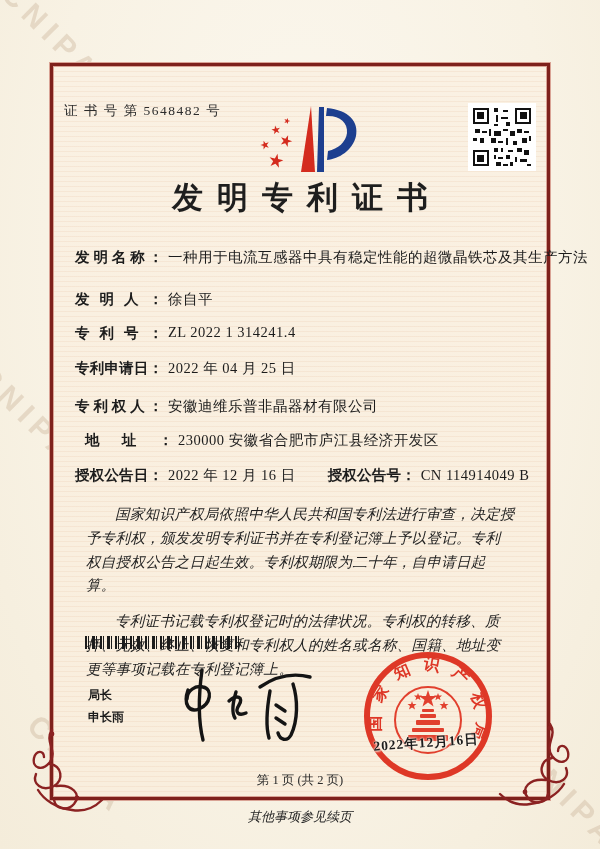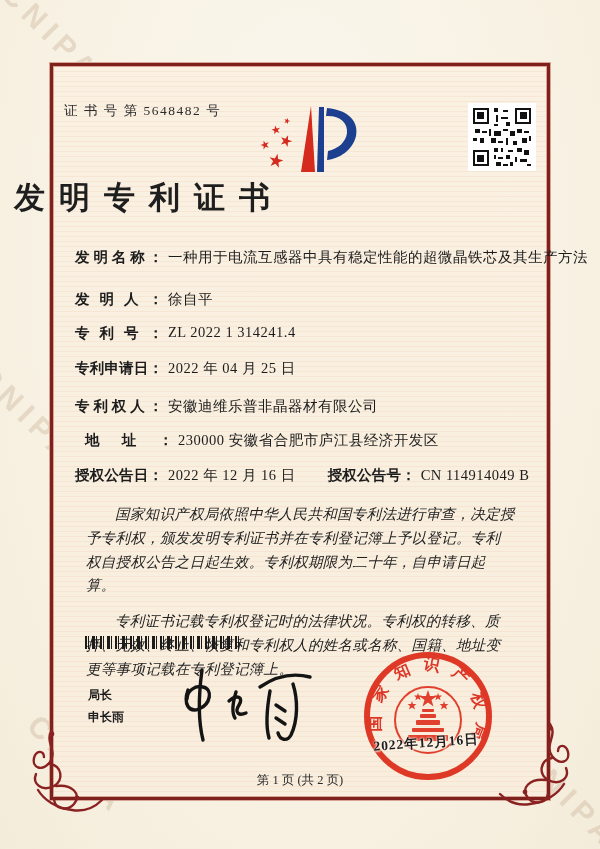--- a/index.html
+++ b/index.html
@@ -15,21 +15,21 @@
   
   .frame{position:absolute;left:50px;top:63px;width:500px;height:737px;box-sizing:border-box;
       border:3px solid #7e211c;
       box-shadow:0 0 0 1px #d9a395, inset 0 0 0 1px #d9a395;
       background:
         repeating-linear-gradient(0deg, rgba(226,176,142,.16) 0 1px, rgba(0,0,0,0) 1px 5px),
         linear-gradient(180deg,#faf1e3,#f9eedd);
       z-index:2;}
   .content{position:absolute;inset:0;z-index:3;}
   .cert-no{position:absolute;left:64px;top:102px;font-size:13.5px;letter-spacing:1.5px;color:#2c2c2c;}
-  .title{position:absolute;left:0;right:0;top:177px;font-size:31px;
+  .title{position:absolute;left:0;right:0;top:177px;text-align:center;font-size:31px;
       font-weight:600;letter-spacing:14px;padding-left:14px;color:#1e1e1e;}
   .row{position:absolute;left:75px;right:70px;font-size:14.5px;color:#1c1c1c;white-space:nowrap;}
   .flabel{display:inline-block;width:88px;text-align:justify;text-align-last:justify;
       font-weight:600;vertical-align:top;}
   .fvalue{margin-left:5px;letter-spacing:.5px;}
   .pair2{margin-left:32px;}
   .body-text{position:absolute;left:74px;top:491px;width:453px;font-size:14.5px;
       line-height:1.64;color:#222;font-style:italic;}
   .body-text p{margin:12px;text-indent:2em;letter-spacing:.3px;}
   .barcode{position:absolute;left:85px;top:636px;width:156px;height:13px;background:
@@ -227,15 +227,16 @@
         <rect x="52" y="80" width="32" height="4" rx="1"></rect>
         <rect x="48" y="87" width="40" height="6" rx="1"></rect>
         <rect x="62" y="61" width="12" height="3" rx="1"></rect>
       </g>
     </svg>
 
     <div class="seal-date">2022年12月16日</div>
 
     <div class="page-label">第 1 页 (共 2 页)</div>
 
+    <div class="footer-note">其他事项参见续页</div>
 
   </div>
 </div>
 
 </body></html>

